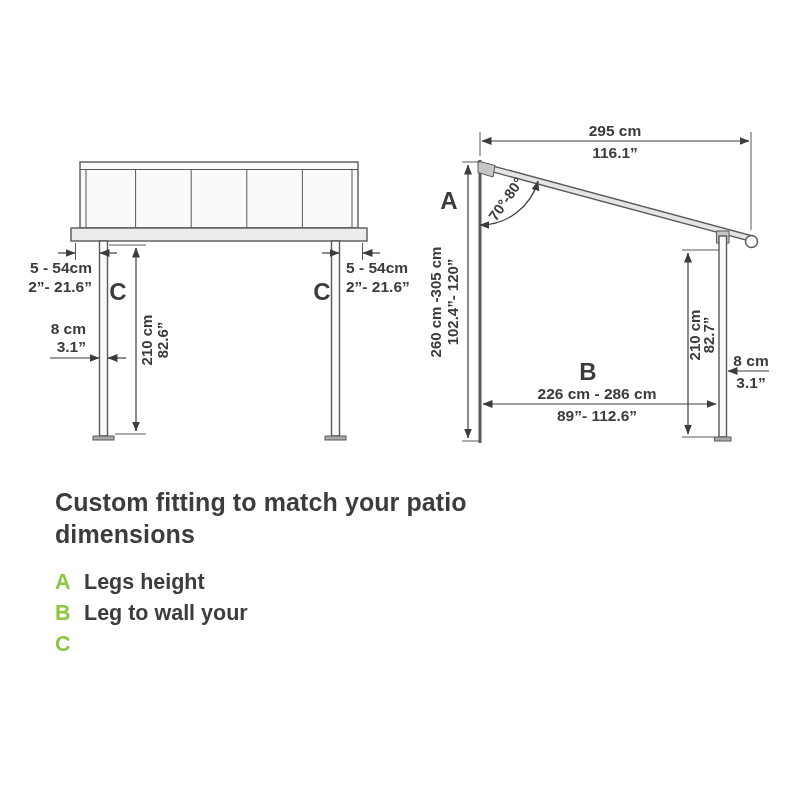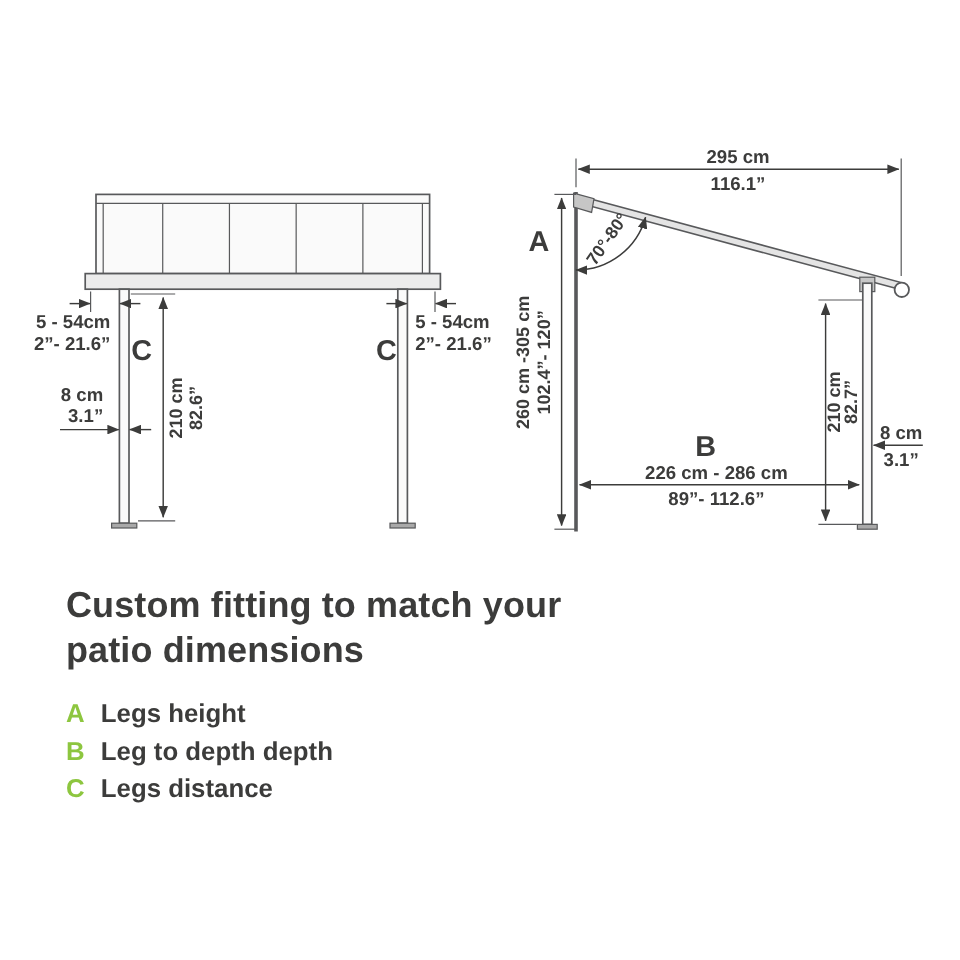--- a/index.html
+++ b/index.html
@@ -15,21 +15,21 @@
   .foot    { fill:#a9a9a9; stroke:#58595b; stroke-width:1; }
   .thin    { stroke:#58595b; stroke-width:1; fill:none; }
   .struct  { stroke:#58595b; stroke-width:3; fill:none; }
   .dimline { stroke:#3c3c3b; stroke-width:1.2; fill:none; }
   text.dim   { font-size:15.5px; font-weight:700; }
   text.dimv  { font-size:15px;   font-weight:700; }
   text.big   { font-size:24px;   font-weight:700; }
   text.angle { font-size:14.5px; font-weight:700; }
 
   .legend { position:absolute; left:55px; top:486px; width:500px; color:#3c3c3b; }
-  .legend h2 { font-size:30px; font-weight:700; line-height:1.28; max-width:445px; letter-spacing:0.1px; }
+  .legend h2 { font-size:25px; font-weight:700; line-height:1.28; max-width:445px; letter-spacing:0.1px; }
   .legend .items { margin-top:17px; }
   .legend-item { display:flex; align-items:baseline; font-size:21.5px; font-weight:700; line-height:31px; }
   .legend-item .key { color:#8dc63f; width:29px; flex:0 0 29px; }
 </style>
 </head>
 <body>
 
 <div class="page">
 
   <svg width="800" height="475" viewBox="0 0 800 475" aria-hidden="true">
@@ -156,22 +156,21 @@
 
   <div class="legend">
     <h2>Custom fitting to match your patio dimensions</h2>
     <div class="items">
       <div class="legend-item">
         <span class="key">A</span>
         <span class="label">Legs height</span>
       </div>
       <div class="legend-item">
         <span class="key">B</span>
-        <span class="label">Leg to depth depth</span>
+        <span class="label">Leg to wall your</span>
       </div>
       <div class="legend-item">
         <span class="key">C</span>
-        <span class="label">Legs distance</span>
       </div>
     </div>
   </div>
 
 </div>
 
 </body></html>

